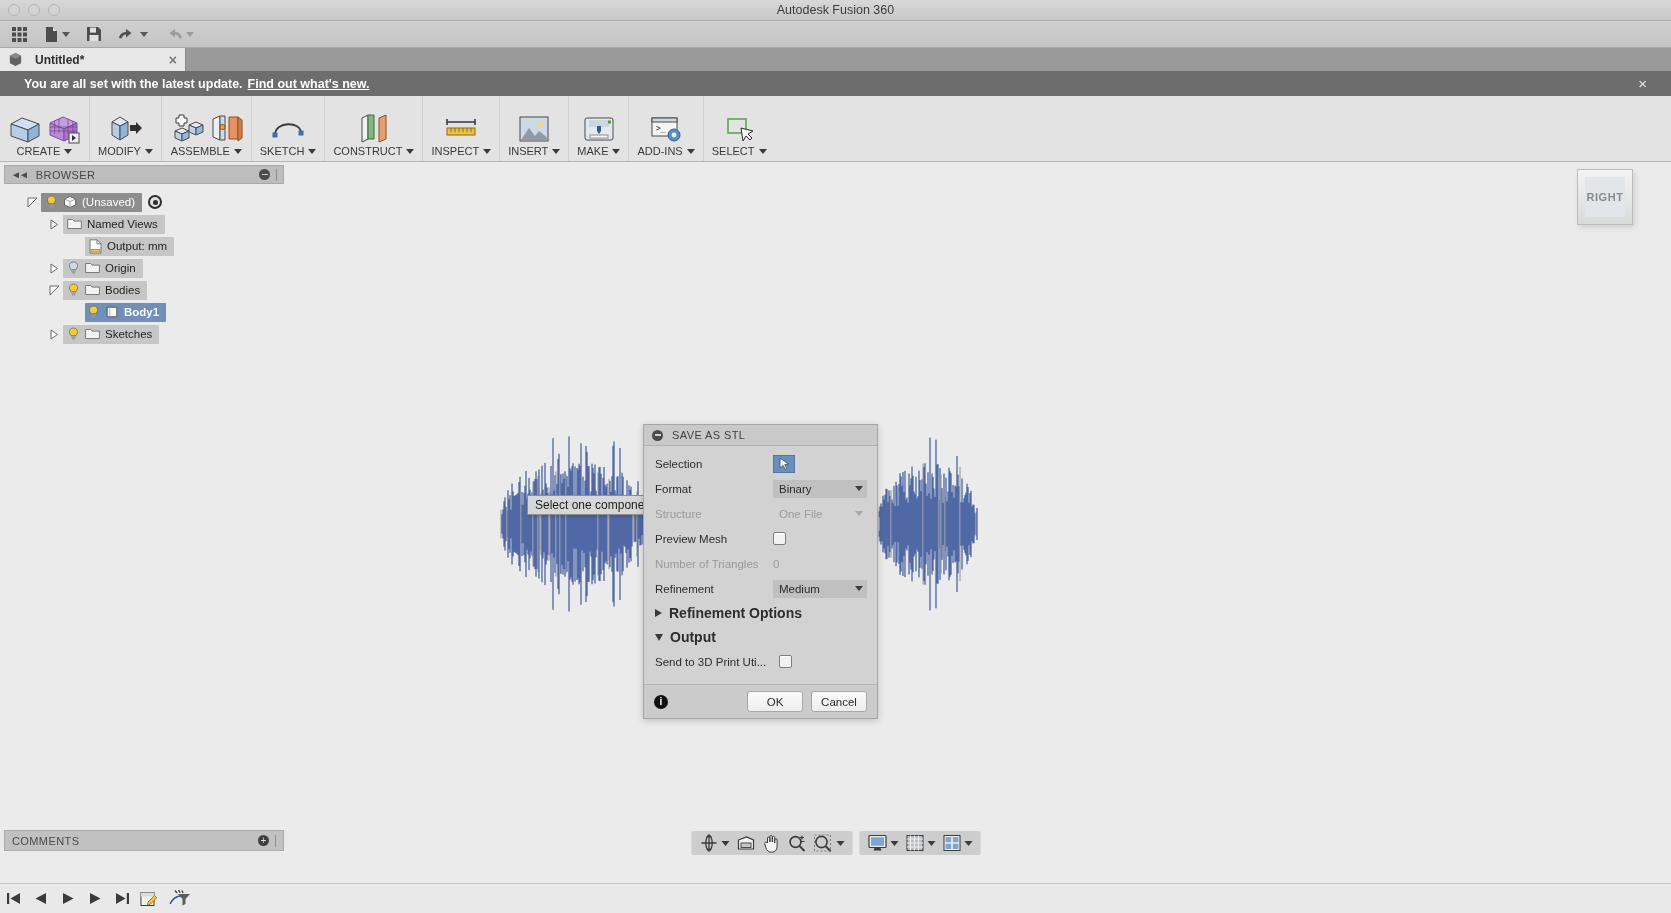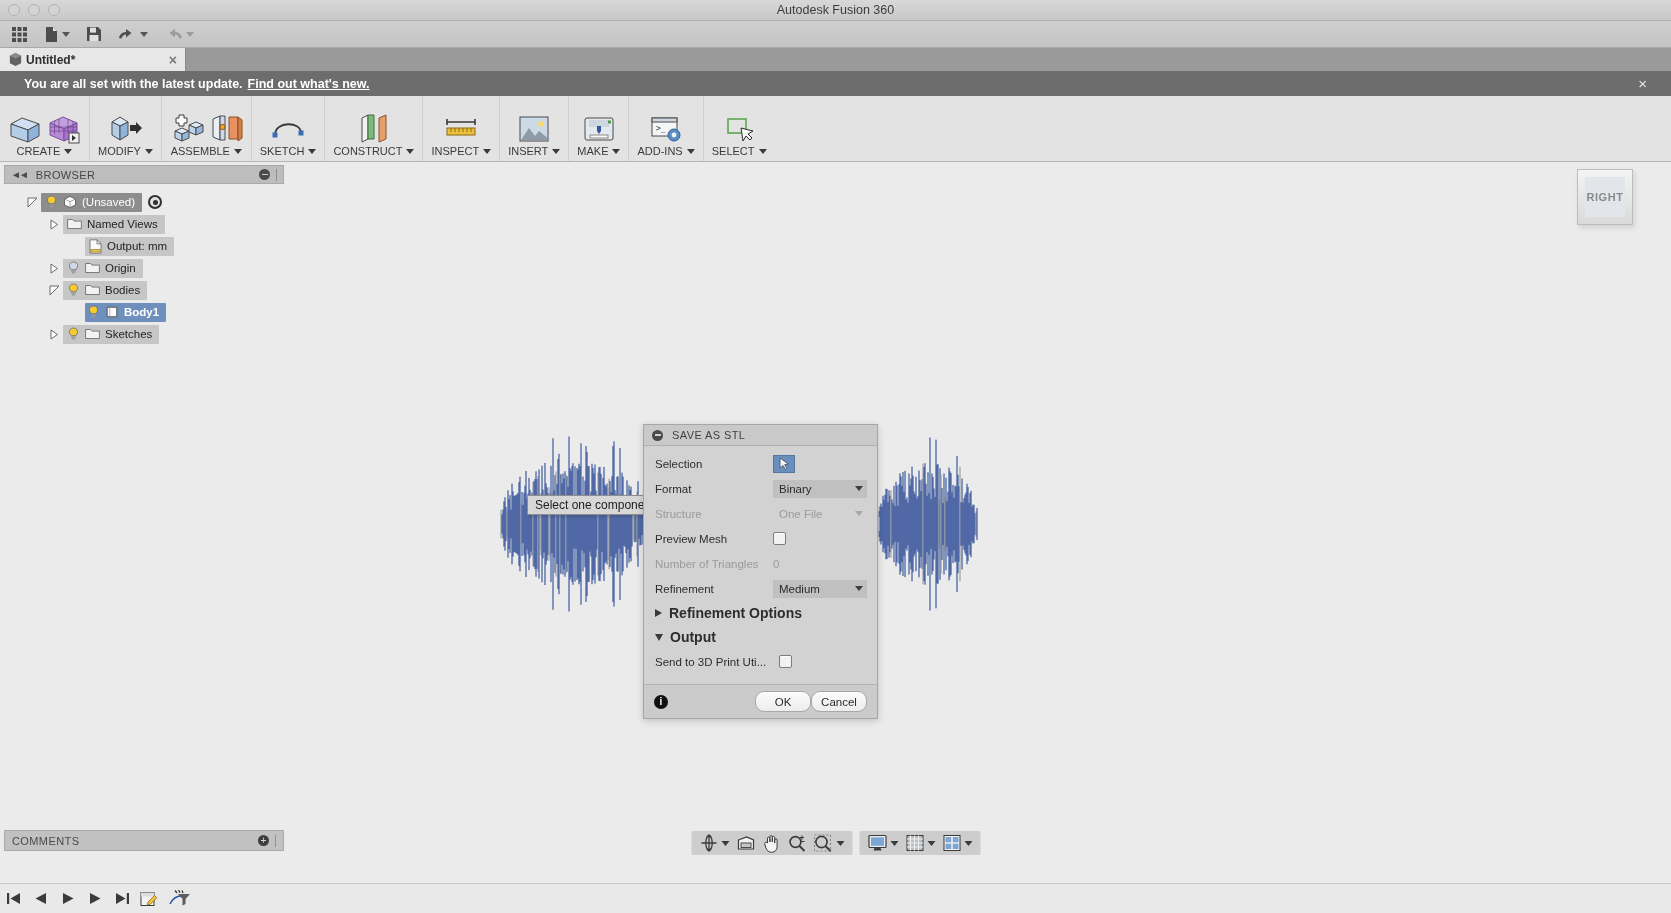--- a/index.html
+++ b/index.html
@@ -61,21 +61,21 @@
     display: flex; align-items: center; justify-content: center;
   }
 
   
   .tabstrip {
     position: absolute; left: 0; top: 48px; width: 1671px; height: 23px;
     background: #9a9a9a;
     display: flex; align-items: flex-end;
   }
   .doc-tab {
-    display: flex; align-items: center; gap: 3px;
+    display: flex; align-items: center; gap: 12px;
     height: 23px; width: 186px; padding: 0 8px;
     background: #e7e7e7; border-right: 1px solid #8a8a8a;
     font-size: 12px; color: #2e2e2e; font-weight: bold;
   }
   .tab-cube { width: 15px; height: 15px; }
   .tab-x { margin-left: auto; color: #7a7a7a; font-size: 14px; }
 
   
   .banner {
     position: absolute; left: 0; top: 71px; width: 1671px; height: 25px;
@@ -234,23 +234,23 @@
   .dlg-foot {
     height: 34px; background: #cbcbcb; border-top: 1px solid #b4b4b4;
     display: flex; align-items: center; padding: 0 10px;
   }
   .info-i {
     width: 14px; height: 14px; border-radius: 50%; background: #111;
     color: #fff; font-size: 10px; font-weight: bold;
     display: flex; align-items: center; justify-content: center;
   }
   .dbtn {
-    height: 21px; min-width: 56px; padding: 0 5px; margin-left: 0;
+    height: 21px; min-width: 56px; padding: 0 5px; margin-left: 8px;
     background: linear-gradient(#fbfbfb, #ededed);
-    border: 1px solid #a8a8a8; border-radius: 9px;
+    border: 1px solid #a8a8a8; border-radius: 3px;
     font-size: 11.5px; color: #2a2a2a;
     display: flex; align-items: center; justify-content: center;
   }
   .foot-btns { margin-left: auto; display: flex; }
 
   
   .comments {
     position: absolute; left: 4px; bottom: 62px; width: 280px; height: 21px;
     background: #c1c1c1; border: 1px solid #aaa;
     display: flex; align-items: center; padding: 0 7px;

